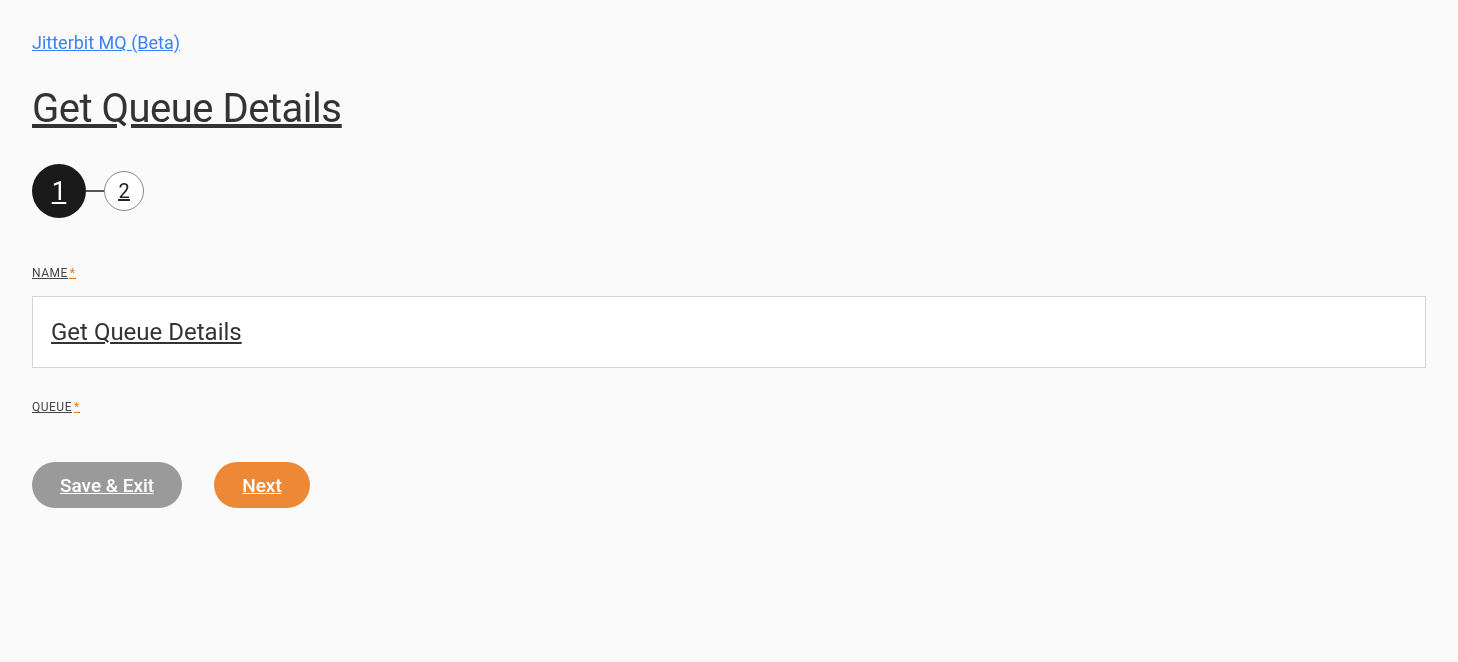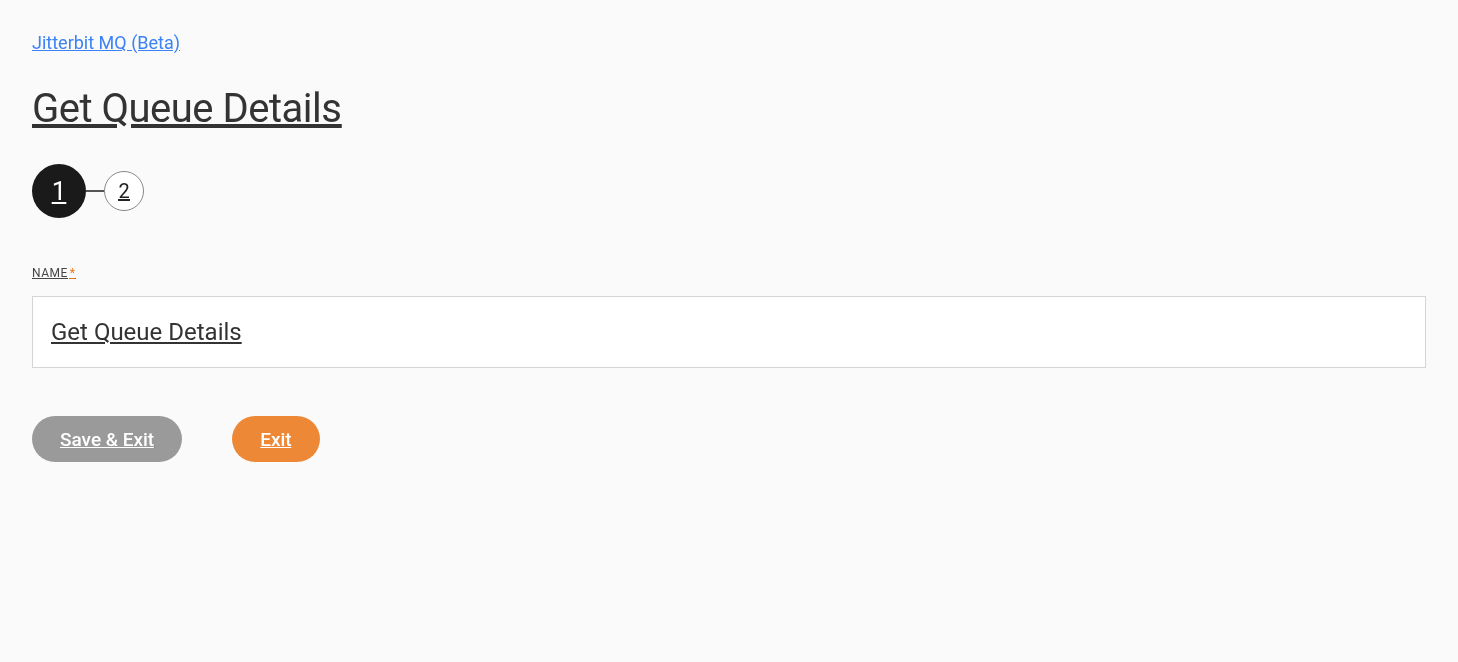--- a/index.html
+++ b/index.html
@@ -103,21 +103,21 @@
       align-items: center;
       justify-content: center;
       font-size: 14px;
       font-weight: bold;
       color: #555;
       cursor: pointer;
       font-family: Georgia, serif;
     }
     .button-row {
       display: flex;
-      gap: 50px;
+      gap: 32px;
       margin-top: 48px;
     }
     .btn {
       height: 46px;
       border: none;
       border-radius: 23px;
       padding: 0 28px;
       font-size: 19px;
       font-weight: 500;
       cursor: pointer;
@@ -147,21 +147,24 @@
 </div>
 
 <div class="form-group">
   <label class="form-label">
     <span>NAME</span><span class="required">*</span>
   </label>
   <input type="text" class="text-input" value="Get Queue Details" style="">
 </div>
 
 <div class="form-group">
+  <label class="form-label">
+    <span>QUEUE</span><span class="required">*</span>
+  </label>
 </div>
 
 <div class="button-row">
   <button class="btn btn-gray">Save &amp; Exit</button>
-  <button class="btn btn-orange">Exit</button>
+  <button class="btn btn-orange">Next</button>
 </div>
 
 
 
 
 </body></html>

